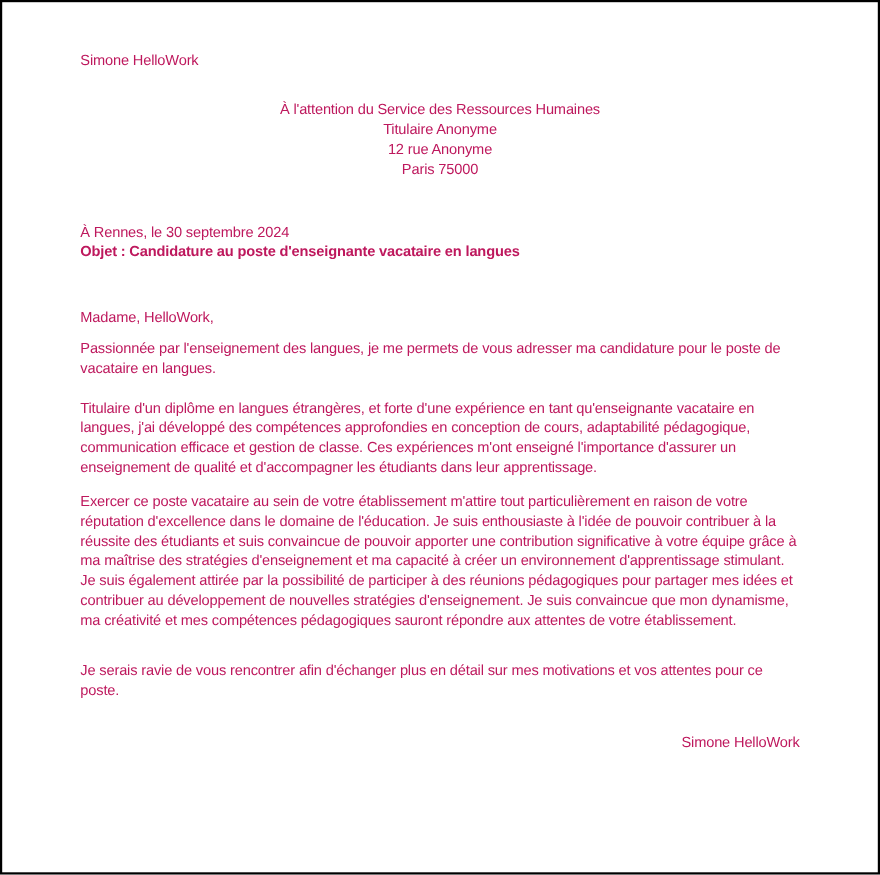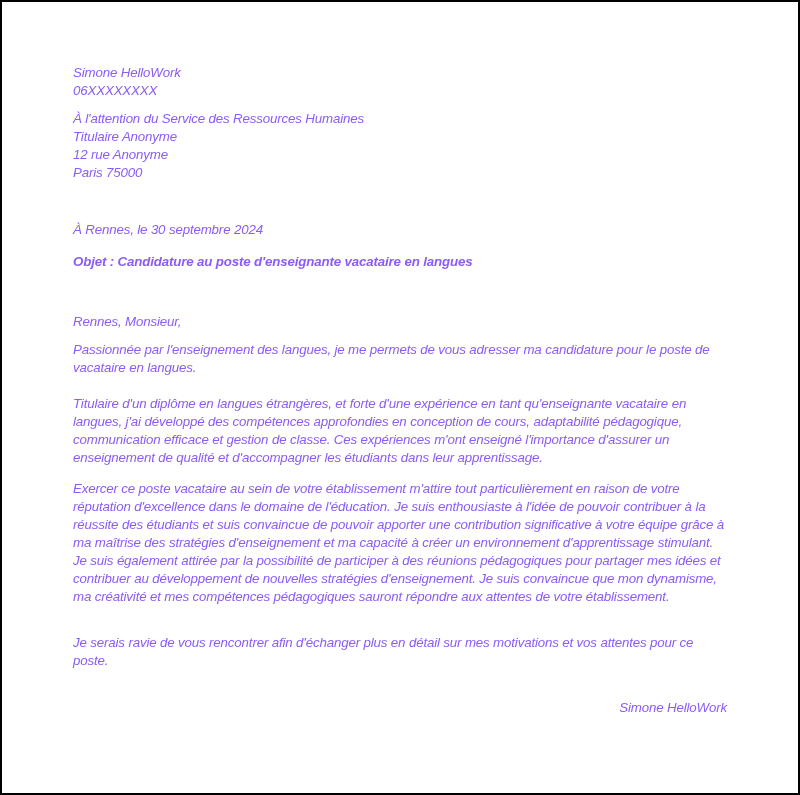--- a/index.html
+++ b/index.html
@@ -11,43 +11,41 @@
     width: 800px;
     height: 795px;
     overflow: hidden;
   }
   .page {
     box-sizing: border-box;
     width: 800px;
     height: 795px;
     background: #ffffff;
     border: 2px solid #000000;
-    padding: 62px 71px 0 71px;
+    padding: 44px 71px 0 71px;
     font-family: "Liberation Sans", "DejaVu Sans", sans-serif;
     font-size: 13.3px;
     line-height: 18px;
     letter-spacing: -0.15px;
-    color: #8b5cf6;
-    font-style: italic;
+    color: #be185d;
     -webkit-font-smoothing: antialiased;
   }
   .sender-block div,
   .recipient-block div {
     line-height: 18px;
     white-space: nowrap;
   }
   .recipient-block {
-    text-align: left;
-    margin-top: 10px;
+    text-align: center;
+    margin-top: 27px;
   }
   .date-line {
     margin-top: 39px;
   }
   .subject-line {
-    margin-top: 14px;
     font-weight: bold;
   }
   .salutation {
     margin-top: 42px;
   }
   p.body-paragraph {
     margin: 18px 0 0 0;
   }
   p.body-paragraph.p1 { margin-top: 10px; }
   p.body-paragraph.p3 { margin-top: 13px; }
@@ -57,35 +55,34 @@
     text-align: right;
   }
 </style>
 </head>
 <body>
 
 <div class="page">
 
   <div class="sender-block">
     <div>Simone HelloWork</div>
-    <div>06XXXXXXXX</div>
   </div>
 
   <div class="recipient-block">
     <div>À l'attention du Service des Ressources Humaines</div>
     <div>Titulaire Anonyme</div>
     <div>12 rue Anonyme</div>
     <div>Paris 75000</div>
   </div>
 
   <div class="date-line">À Rennes, le 30 septembre 2024</div>
 
   <div class="subject-line">Objet : Candidature au poste d'enseignante vacataire en langues</div>
 
-  <div class="salutation">Rennes, Monsieur,</div>
+  <div class="salutation">Madame, HelloWork,</div>
 
   <p class="body-paragraph p1">Passionnée par l'enseignement des langues, je me permets de vous adresser ma candidature pour le poste de vacataire en langues.</p>
   <p class="body-paragraph p2">Titulaire d'un diplôme en langues étrangères, et forte d'une expérience en tant qu'enseignante vacataire en langues, j'ai développé des compétences approfondies en conception de cours, adaptabilité pédagogique, communication efficace et gestion de classe. Ces expériences m'ont enseigné l'importance d'assurer un enseignement de qualité et d'accompagner les étudiants dans leur apprentissage.</p>
   <p class="body-paragraph p3">Exercer ce poste vacataire au sein de votre établissement m'attire tout particulièrement en raison de votre réputation d'excellence dans le domaine de l'éducation. Je suis enthousiaste à l'idée de pouvoir contribuer à la réussite des étudiants et suis convaincue de pouvoir apporter une contribution significative à votre équipe grâce à ma maîtrise des stratégies d'enseignement et ma capacité à créer un environnement d'apprentissage stimulant. Je suis également attirée par la possibilité de participer à des réunions pédagogiques pour partager mes idées et contribuer au développement de nouvelles stratégies d'enseignement. Je suis convaincue que mon dynamisme, ma créativité et mes compétences pédagogiques sauront répondre aux attentes de votre établissement.</p>
   <p class="body-paragraph p4">Je serais ravie de vous rencontrer afin d'échanger plus en détail sur mes motivations et vos attentes pour ce poste.</p>
 
   <div class="signature-block">Simone HelloWork</div>
 
 </div>
 

